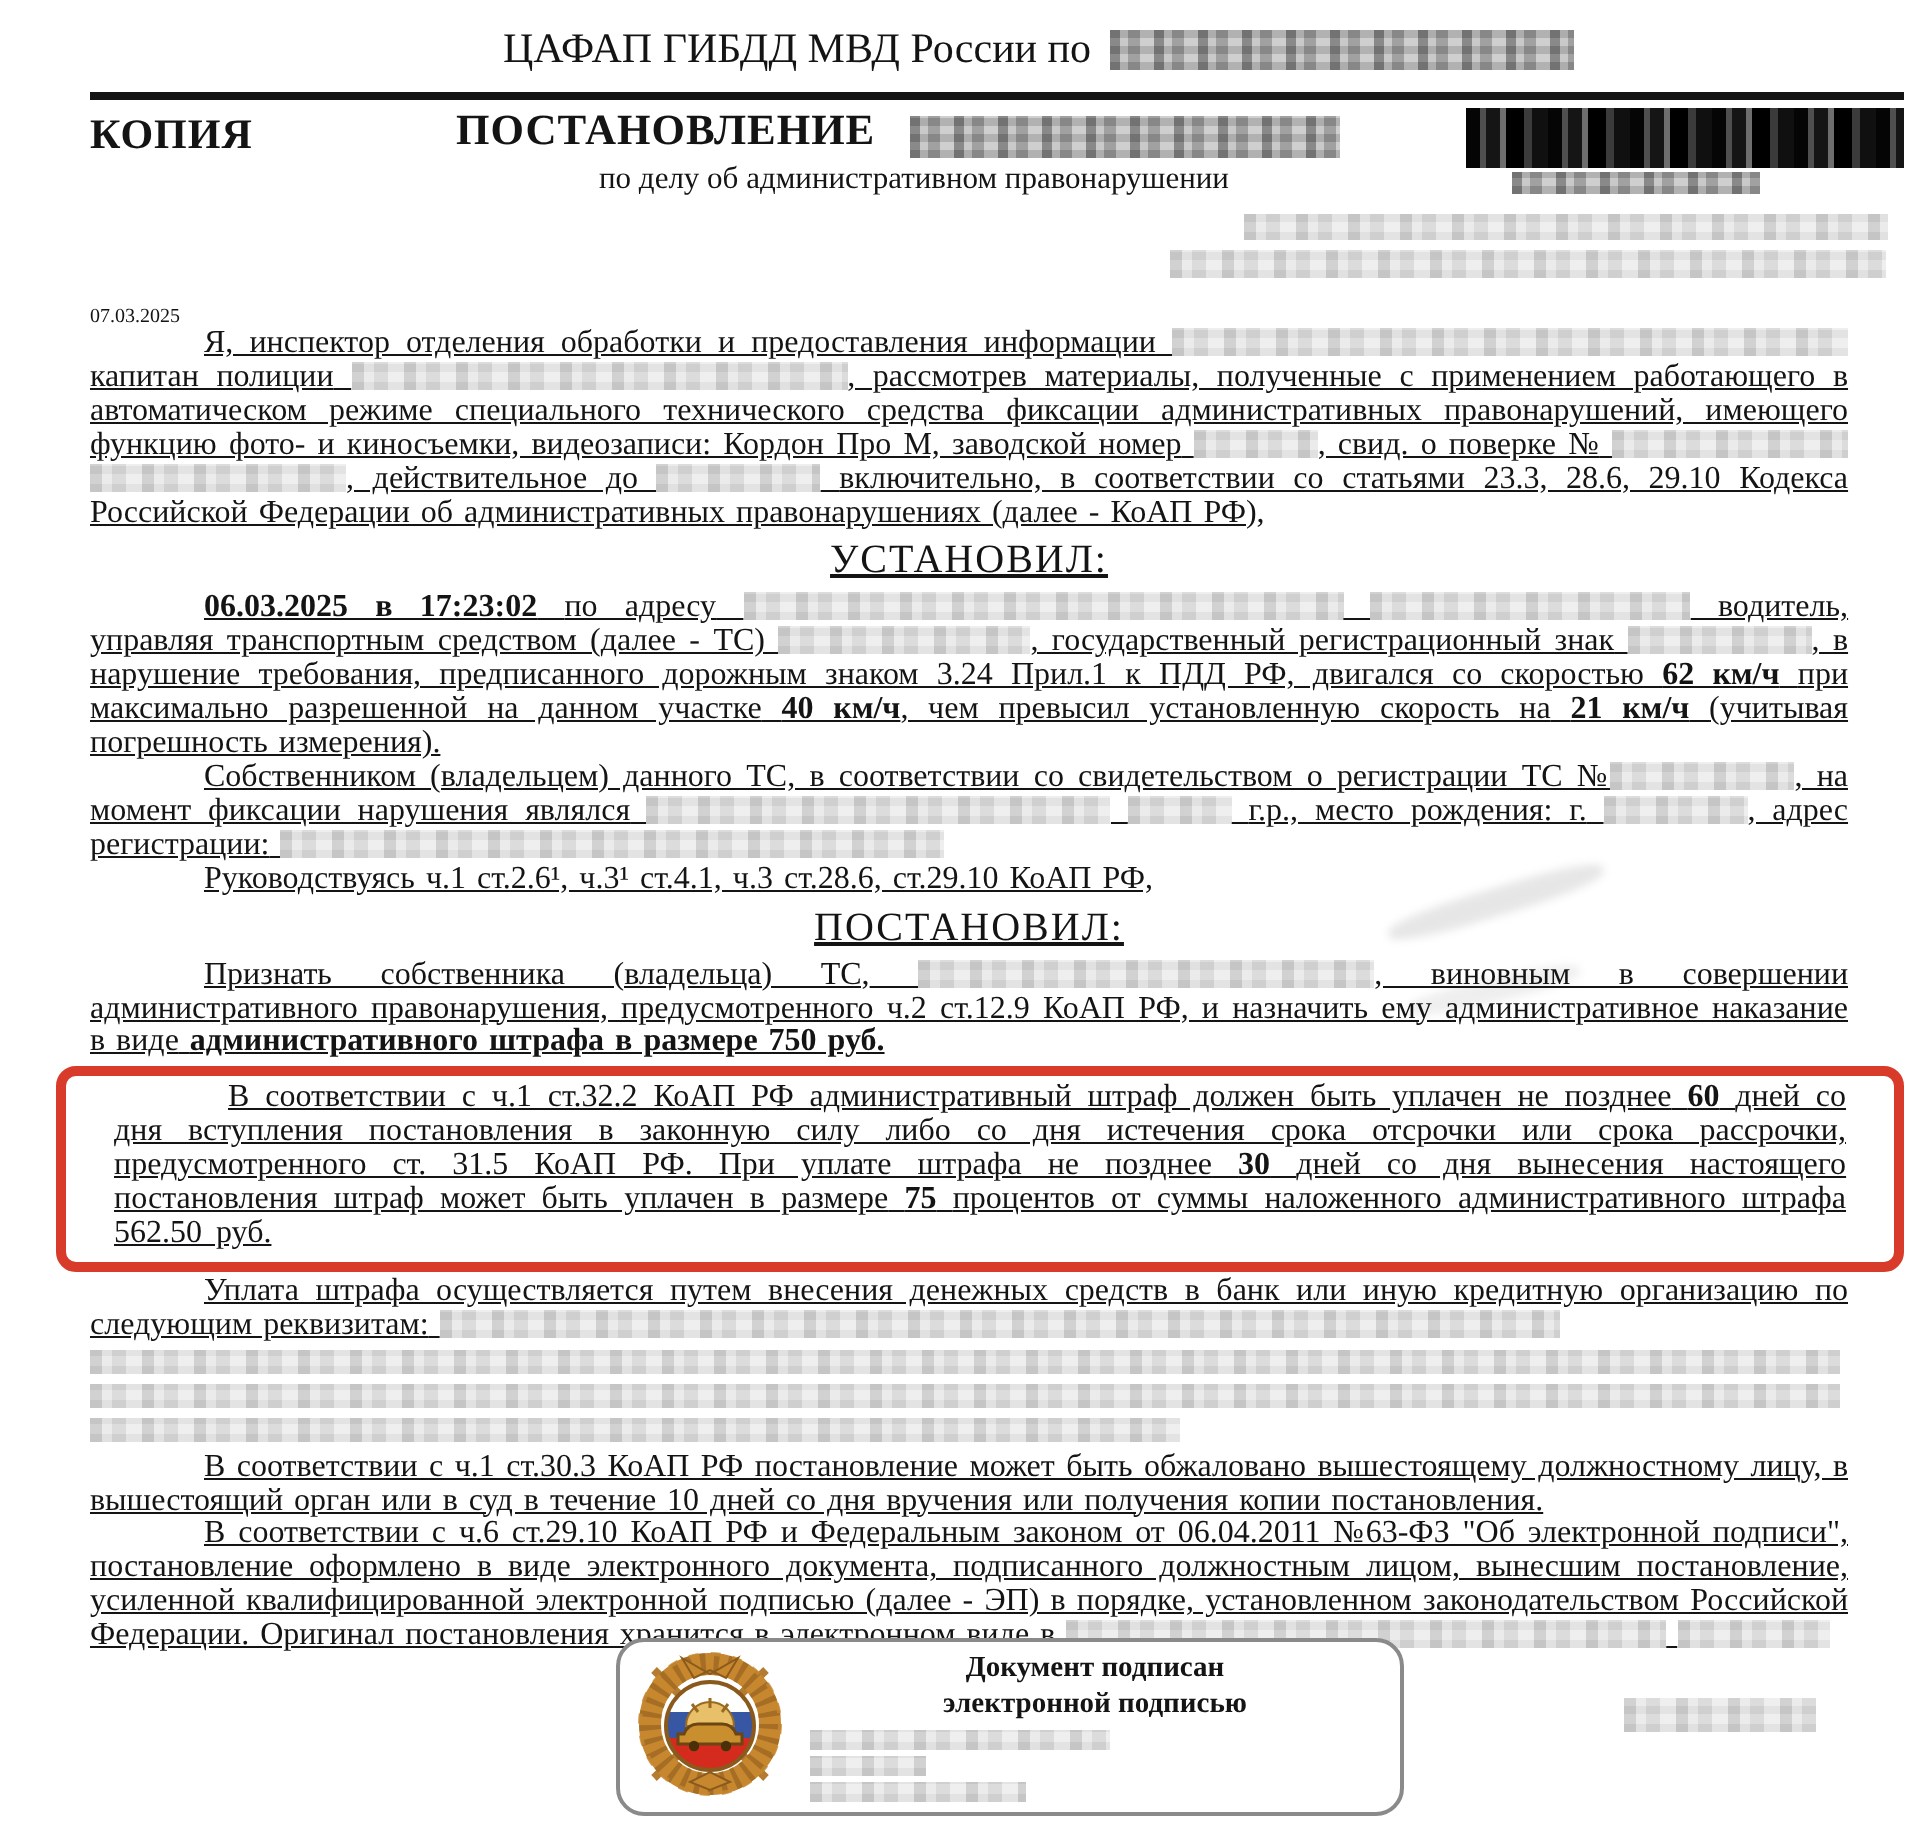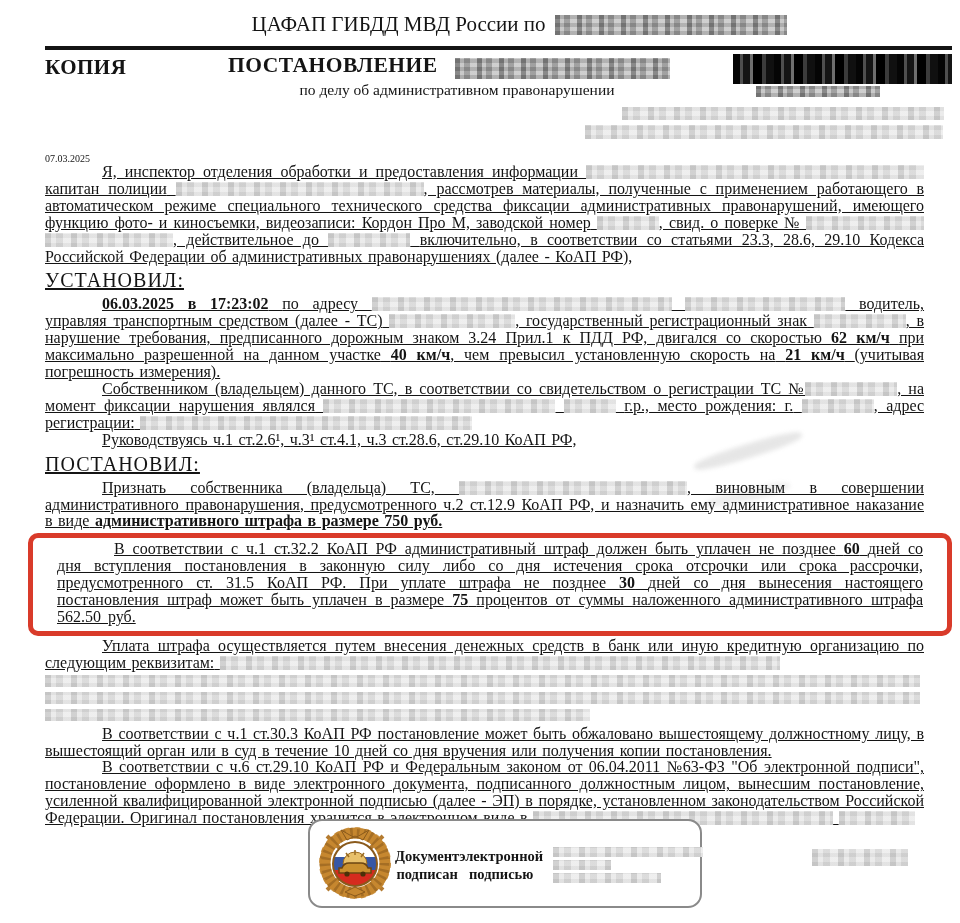--- a/index.html
+++ b/index.html
@@ -55,21 +55,21 @@
   .hdr-redact-2{position:absolute;top:125px;left:585px;width:358px;height:14px;}
 
   
   .body{
     position:absolute;top:164px;left:45px;width:879px;
     font-size:16px;line-height:16.9px;
     text-align:justify;word-spacing:1.5px;text-decoration:underline;
   }
   .body p{margin:0;text-indent:57px;}
   .heading{
-    text-indent:0 !important;
+    text-align:center;text-indent:0 !important;
     font-size:20px;line-height:24px;letter-spacing:1px;
     margin:3px 0 4px 0 !important;
   }
   .b{font-weight:bold;}
   .redbox{
     border:5px solid #d93b2a;
     border-radius:10px;
     margin:3px -28px 2px -17px;
     padding:3px 24px 5px 24px;
   }
@@ -86,21 +86,21 @@
 
   
   .inspector{position:absolute;top:830px;left:45px;font-size:16.5px;line-height:22.5px;}
   .stamp{
     position:absolute;top:819px;left:308px;width:394px;height:89px;
     border:2px solid #8a8a8a;border-radius:14px;
     display:flex;align-items:center;box-sizing:border-box;
     background:#fff;
   }
   .stamp-emblem{flex:0 0 auto;margin-left:5px;}
-  .stamp-right{flex:1 1 auto;display:flex;flex-direction:row;padding-top:2px;align-items:center;}
+  .stamp-right{flex:1 1 auto;display:flex;flex-direction:column;padding-top:2px;}
   .stamp-title{text-align:center;font-size:14.5px;font-weight:bold;line-height:18px;}
   .stamp-sig{margin:4px 0 0 10px;}
   .stamp-sig .pxblock{margin-bottom:3px;}
   .signer-redact{position:absolute;top:849px;left:812px;width:96px;height:17px;}
 </style>
 </head>
 <body>
 
 <div class="page">
 

